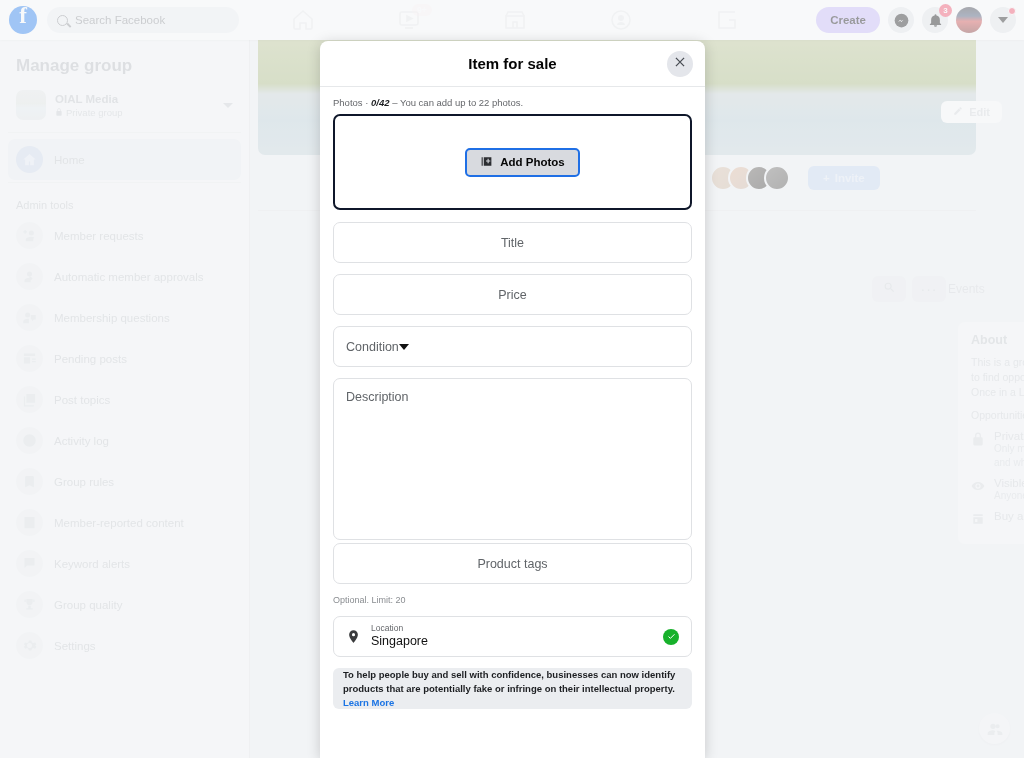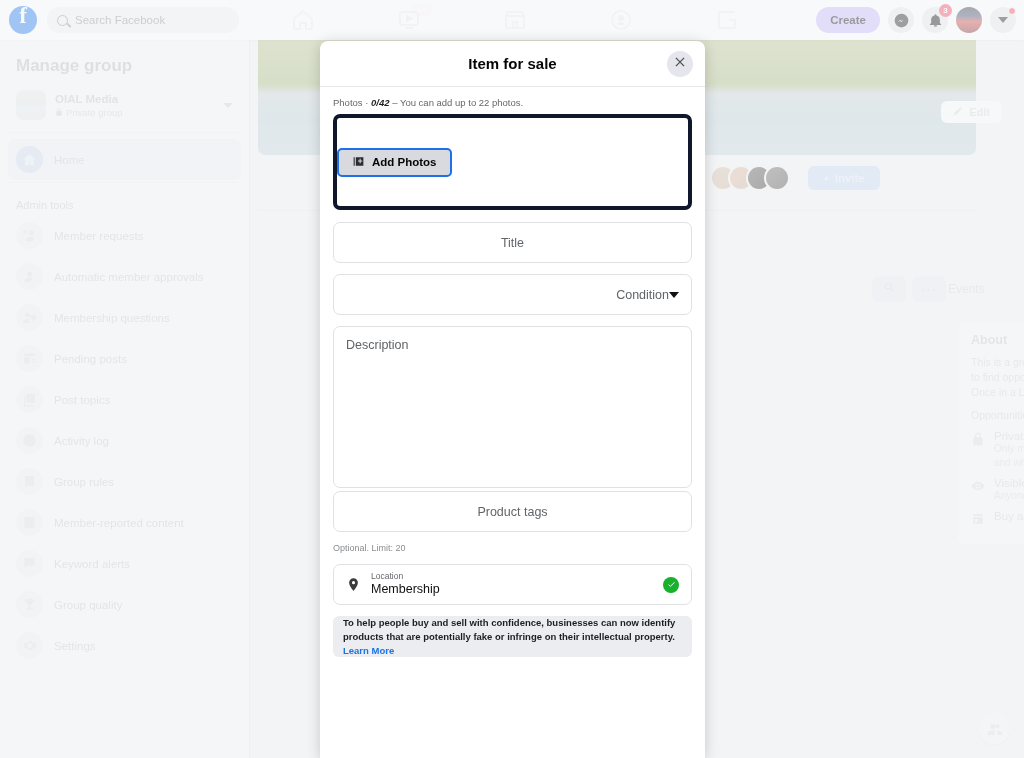--- a/index.html
+++ b/index.html
@@ -130,36 +130,36 @@
   .close-btn {
     position:absolute; right:12px; top:10px; width:26px; height:26px; border-radius:50%;
     background:#e4e6eb; display:flex; align-items:center; justify-content:center;
   }
   .close-btn svg { width:14px; height:14px; stroke:#4b4f56; stroke-width:2.2; }
   .modal-body { flex:1; overflow:hidden; padding:10px 13px 0 13px; }
 
   .photos-lbl { font-size:9.5px; color:#65676b; margin-bottom:6px; }
   .photos-lbl b { color:#1c1e21; font-weight:700;font-style:italic; }
   .photo-drop {
-    height:96px; border:4px solid #0f172a; border-radius:7px;
-    display:flex; align-items:center; justify-content:flex-start; margin-bottom:12px;
+    height:96px; border:2px solid #0f172a; border-radius:7px;
+    display:flex; align-items:center; justify-content:center; margin-bottom:12px;padding-left:20px;
   }
   .add-photos {
     background:#d8dadf; border:2px solid #1f6fe5; border-radius:5px;
     padding:5px 13px; font-size:11.5px; font-weight:700; color:#050505;
     display:flex; align-items:center; gap:7px;
   }
   .add-photos svg { width:13px; height:13px; fill:#2b2d31; }
 
   .fld {
     border:1px solid #dfe1e4; border-radius:7px; height:41px;
     display:flex; align-items:center; padding:0 12px; margin-bottom:11px;
     font-size:12.5px; color:#606468;justify-content:center;
   }
-  .fld.sel { justify-content:flex-end; }
+  .fld.sel { justify-content:flex-start; }
   .caret { width:0;height:0;border-left:5px solid transparent;border-right:5px solid transparent;border-top:6px solid #111; }
   .ta {
     border:1px solid #dfe1e4; border-radius:7px; height:162px; padding:11px 12px;
     font-size:12.5px; color:#606468; margin-bottom:3px;
   }
   .hint { font-size:9px; color:#8a8d91; margin-bottom:6px; }
   .loc-fld {
     border:1px solid #dfe1e4; border-radius:7px; height:41px; display:flex; align-items:center;
     padding:0 12px; gap:10px; margin-bottom:11px;
   }
@@ -477,20 +477,23 @@
               </svg>
           </span>
           <span>Add Photos</span>
         </div>
       </div>
 
       <div class="fld">
         <span>Title</span>
       </div>
 
+      <div class="fld">
+        <span>Price</span>
+      </div>
 
       <div class="fld sel">
         <span>Condition</span>
         <span class="caret"></span>
       </div>
 
       <div class="ta">
         <span>Description</span>
       </div>
 
@@ -500,21 +503,21 @@
       <div class="hint" style="margin-bottom:11px">Optional. Limit: 20</div>
 
       <div class="loc-fld">
         <span class="pin">
           <svg viewBox="0 0 24 24">
               <path d="M12 2a7 7 0 0 0-7 7c0 5.2 7 13 7 13s7-7.8 7-13a7 7 0 0 0-7-7zm0 9.5A2.5 2.5 0 1 1 14.5 9 2.5 2.5 0 0 1 12 11.5z"></path>
             </svg>
         </span>
         <span>
           <span class="loc-lbl" style="display:block">Location</span>
-          <span class="loc-val" style="display:block">Membership</span>
+          <span class="loc-val" style="display:block">Singapore</span>
         </span>
         <span class="check">
           <svg viewBox="0 0 24 24">
               <path d="M4 12l5 5L20 6"></path>
             </svg>
         </span>
       </div>
 
       <div class="notice">
         <span>To help people buy and sell with confidence, businesses can now identify products that are potentially fake or infringe on their intellectual property.</span>

